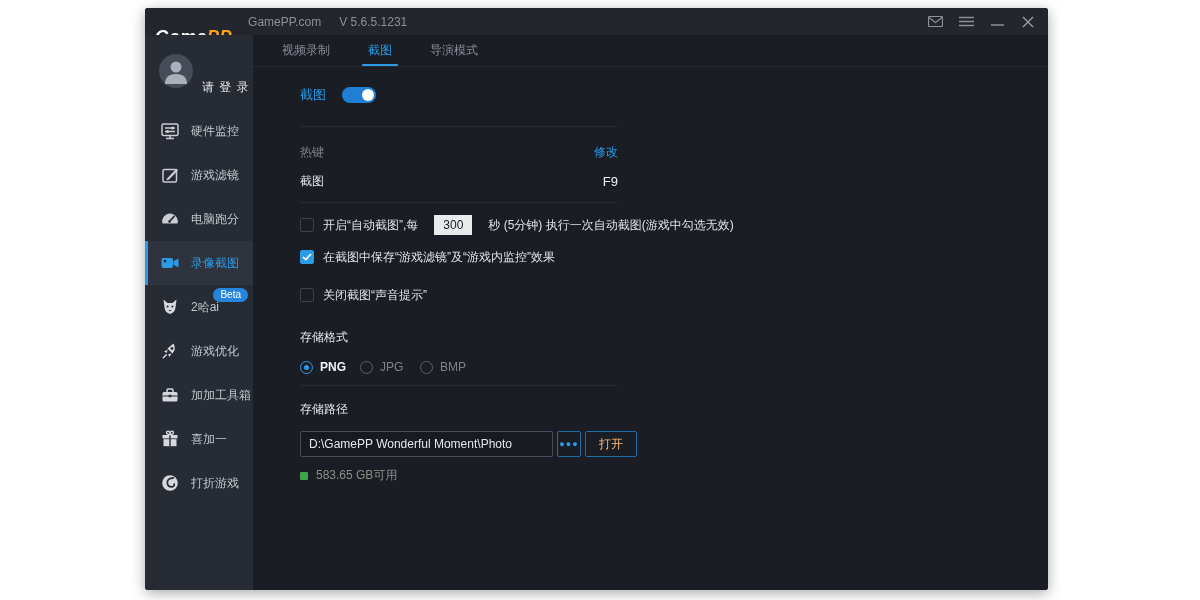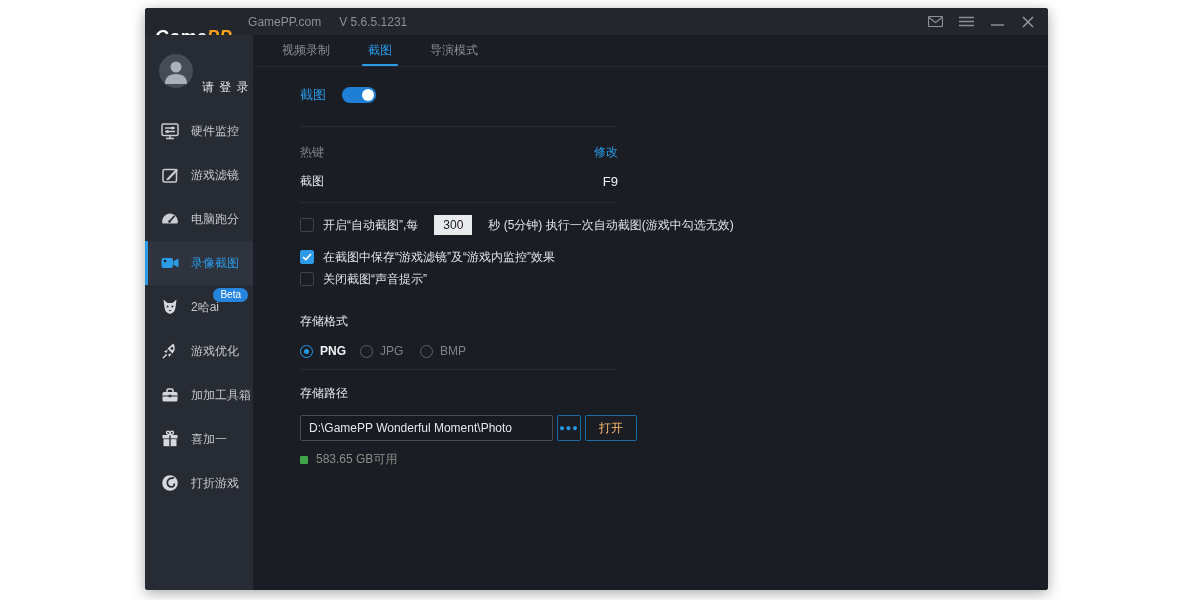--- a/index.html
+++ b/index.html
@@ -61,21 +61,21 @@
   .hk-title { font-size: 12px; color: #7d828c; }
   .hk-modify { font-size: 12px; color: #2b9be8; cursor: pointer; }
   .hk-row { margin-top: 12px; display: flex; justify-content: space-between; align-items: center; }
   .hk-action { font-size: 12px; color: #e4e6ea; }
   .hk-key { font-size: 13px; color: #f0f1f4; }
   .divider.d2 { margin-top: 12px; }
 
   .opt-row { display: flex; align-items: center; gap: 9px; font-size: 12px; color: #dfe2e7; white-space: nowrap; }
   .opt-row.r1 { margin-top: 11px; height: 22px; }
   .opt-row.r2 { margin-top: 12px; height: 18px; }
-  .opt-row.r3 { margin-top: 4px; height: 18px; }
+  .opt-row.r3 { margin-top: 20px; height: 18px; }
   .checkbox { width: 14px; height: 14px; border: 1px solid #3d434e; border-radius: 2px; flex: 0 0 14px; display: flex; align-items: center; justify-content: center; cursor: pointer; background: transparent; }
   .checkbox.checked { background: #2b9be8; border-color: #2b9be8; }
   .interval-input { width: 38px; height: 20px; background: #e9eaec; border: none; border-radius: 0; text-align: center; font-size: 12px; color: #16181d; margin: 0 7px; font-family: "Liberation Sans", sans-serif; }
 
   .section-label { margin-top: 25px; font-size: 12px; color: #e4e6ea; }
   .radio-row { margin-top: 13px; display: flex; align-items: center; height: 16px; }
   .radio-opt { display: flex; align-items: center; gap: 7px; width: 60px; cursor: pointer; }
   .radio { width: 13px; height: 13px; border-radius: 50%; border: 1px solid #596070; flex: 0 0 13px; display: flex; align-items: center; justify-content: center; }
   .radio-opt.selected .radio { border-color: #2b9be8; }
   .radio-opt.selected .radio::after { content: ""; width: 5px; height: 5px; border-radius: 50%; background: #2b9be8; }

